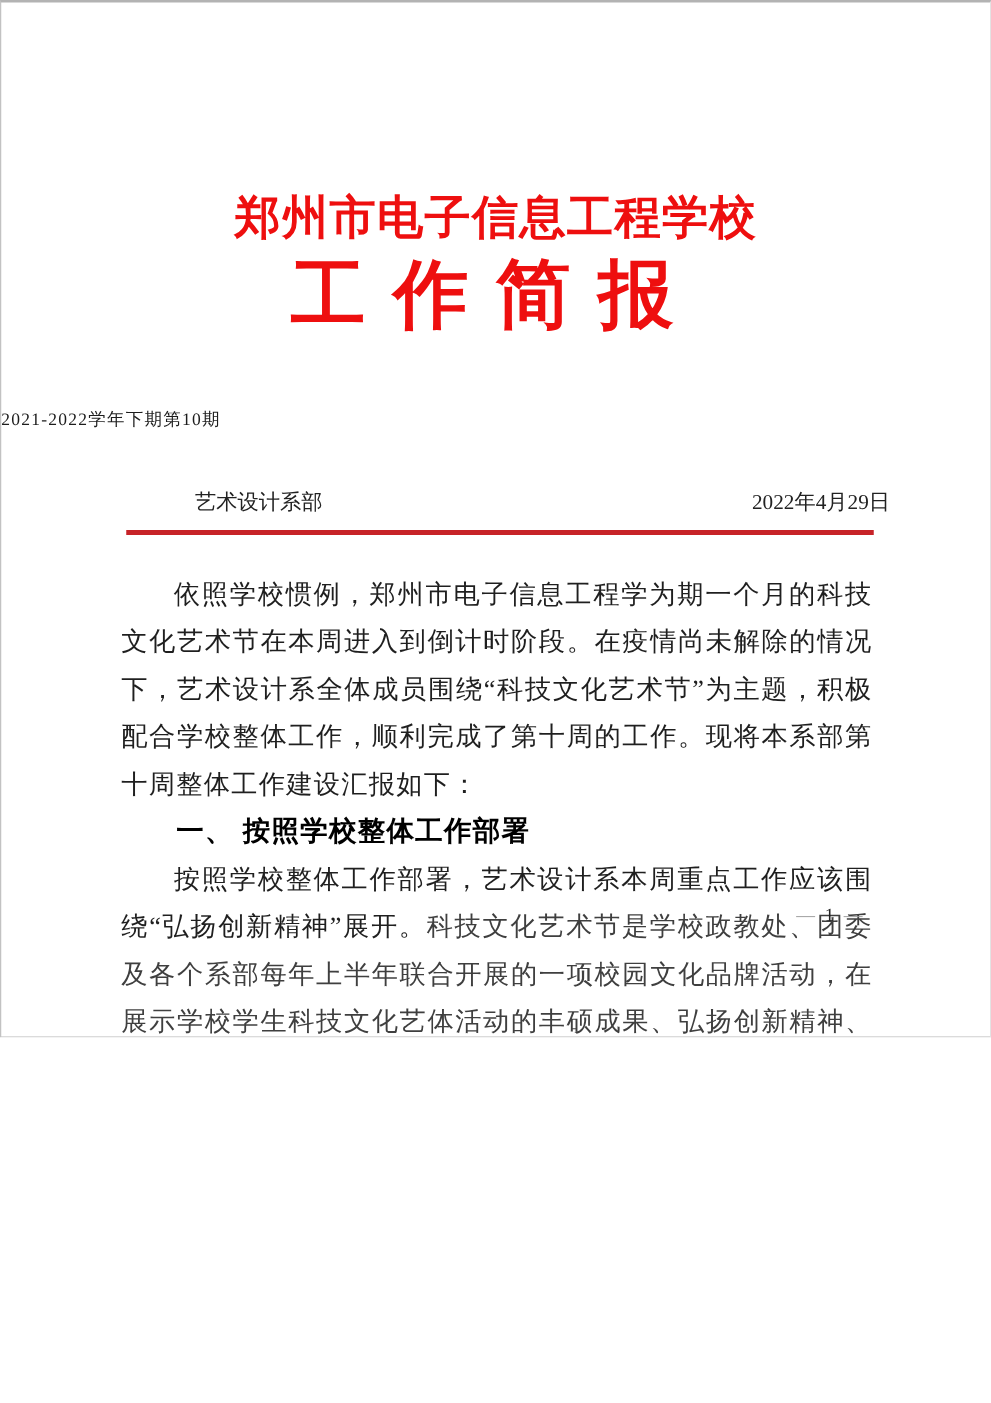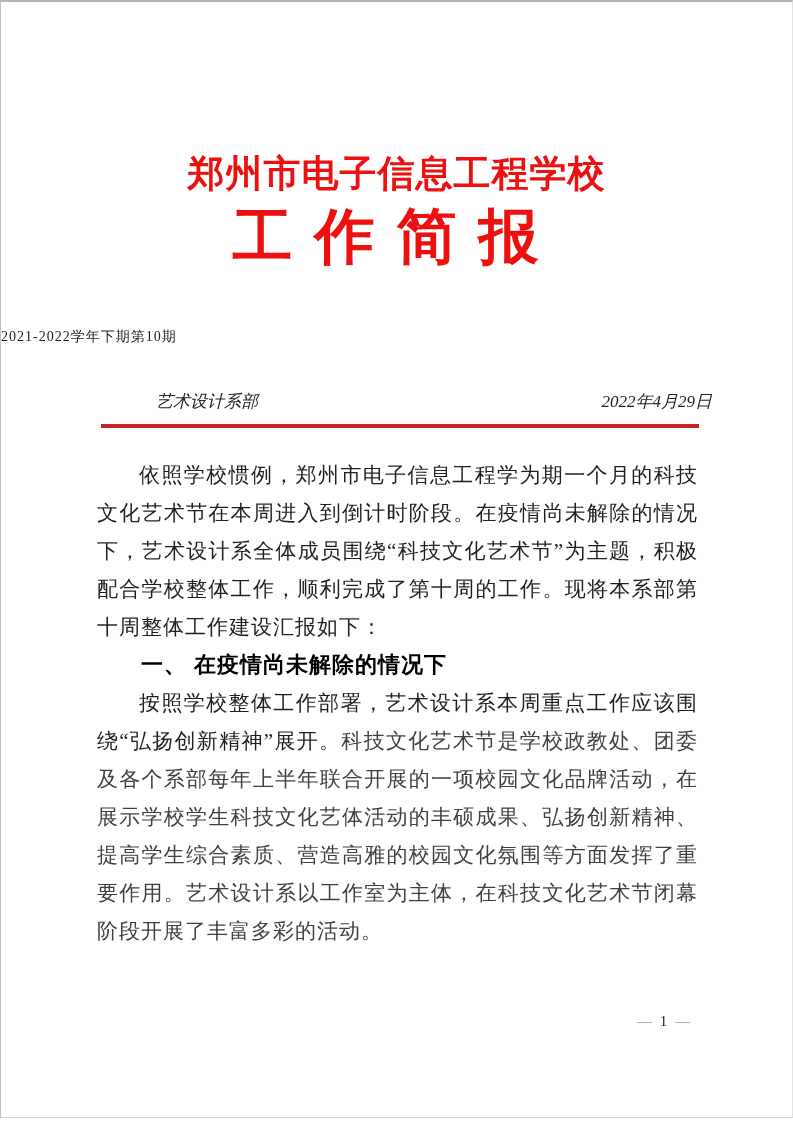--- a/index.html
+++ b/index.html
@@ -3,21 +3,21 @@
 <meta charset="utf-8">
 <style>
   html, body {
     margin: 0;
     padding: 0;
     background: #ffffff;
   }
   .page {
     position: relative;
     width: 793px;
-    height: 1118px;
+    height: 830px;
     box-sizing: border-box;
     background: #ffffff;
     border-top: 2px solid #b3b3b3;
     border-left: 1px solid #c2c2c2;
     border-right: 1px solid #e3e3e3;
     border-bottom: 1px solid #cfcfcf;
     overflow: hidden;
     font-family: "Liberation Serif", "DejaVu Serif", serif;
   }
   .header { padding-top: 150px; text-align: center; }
@@ -56,21 +56,20 @@
     text-align: left;
   }
   .meta-row {
     margin: 42px 80px 0 155px;
     display: flex;
     justify-content: space-between;
     align-items: baseline;
     font-size: 17px;
     line-height: 20px;
     color: #222222;
-    font-style: italic;
   }
   .red-rule {
     margin: 12px 93px 0 100px;
     height: 4px;
     background: var(--rule-red, #c72328);
     border: none;
   }
   .content {
     margin: 28px 96px 0 96px;
     width: 601px;
@@ -115,21 +114,21 @@
 
   <div class="meta-row">
     <span class="issuer">艺术设计系部</span>
     <span class="date">2022年4月29日</span>
   </div>
 
   <div class="red-rule"></div>
 
   <div class="content">
     <p>依照学校惯例，郑州市电子信息工程学为期一个月的科技文化艺术节在本周进入到倒计时阶段。在疫情尚未解除的情况下，艺术设计系全体成员围绕“科技文化艺术节”为主题，积极配合学校整体工作，顺利完成了第十周的工作。现将本系部第十周整体工作建设汇报如下：</p>
-    <h2 class="section-heading">一、 在疫情尚未解除的情况下</h2>
+    <h2 class="section-heading">一、 按照学校整体工作部署</h2>
     <p><span class="para2-lead">按照学校整体工作部署，艺术设计系本周重点工作应该围绕“弘扬创新精神”展开。</span><span class="para2-rest">科技文化艺术节是学校政教处、团委及各个系部每年上半年联合开展的一项校园文化品牌活动，在展示学校学生科技文化艺体活动的丰硕成果、弘扬创新精神、提高学生综合素质、营造高雅的校园文化氛围等方面发挥了重要作用。艺术设计系以工作室为主体，在科技文化艺术节闭幕阶段开展了丰富多彩的活动。</span></p>
   </div>
 
   <div class="page-number">
     <span class="dash">—</span>
     <span class="num">1</span>
     <span class="dash">—</span>
   </div>
 
 </div>

